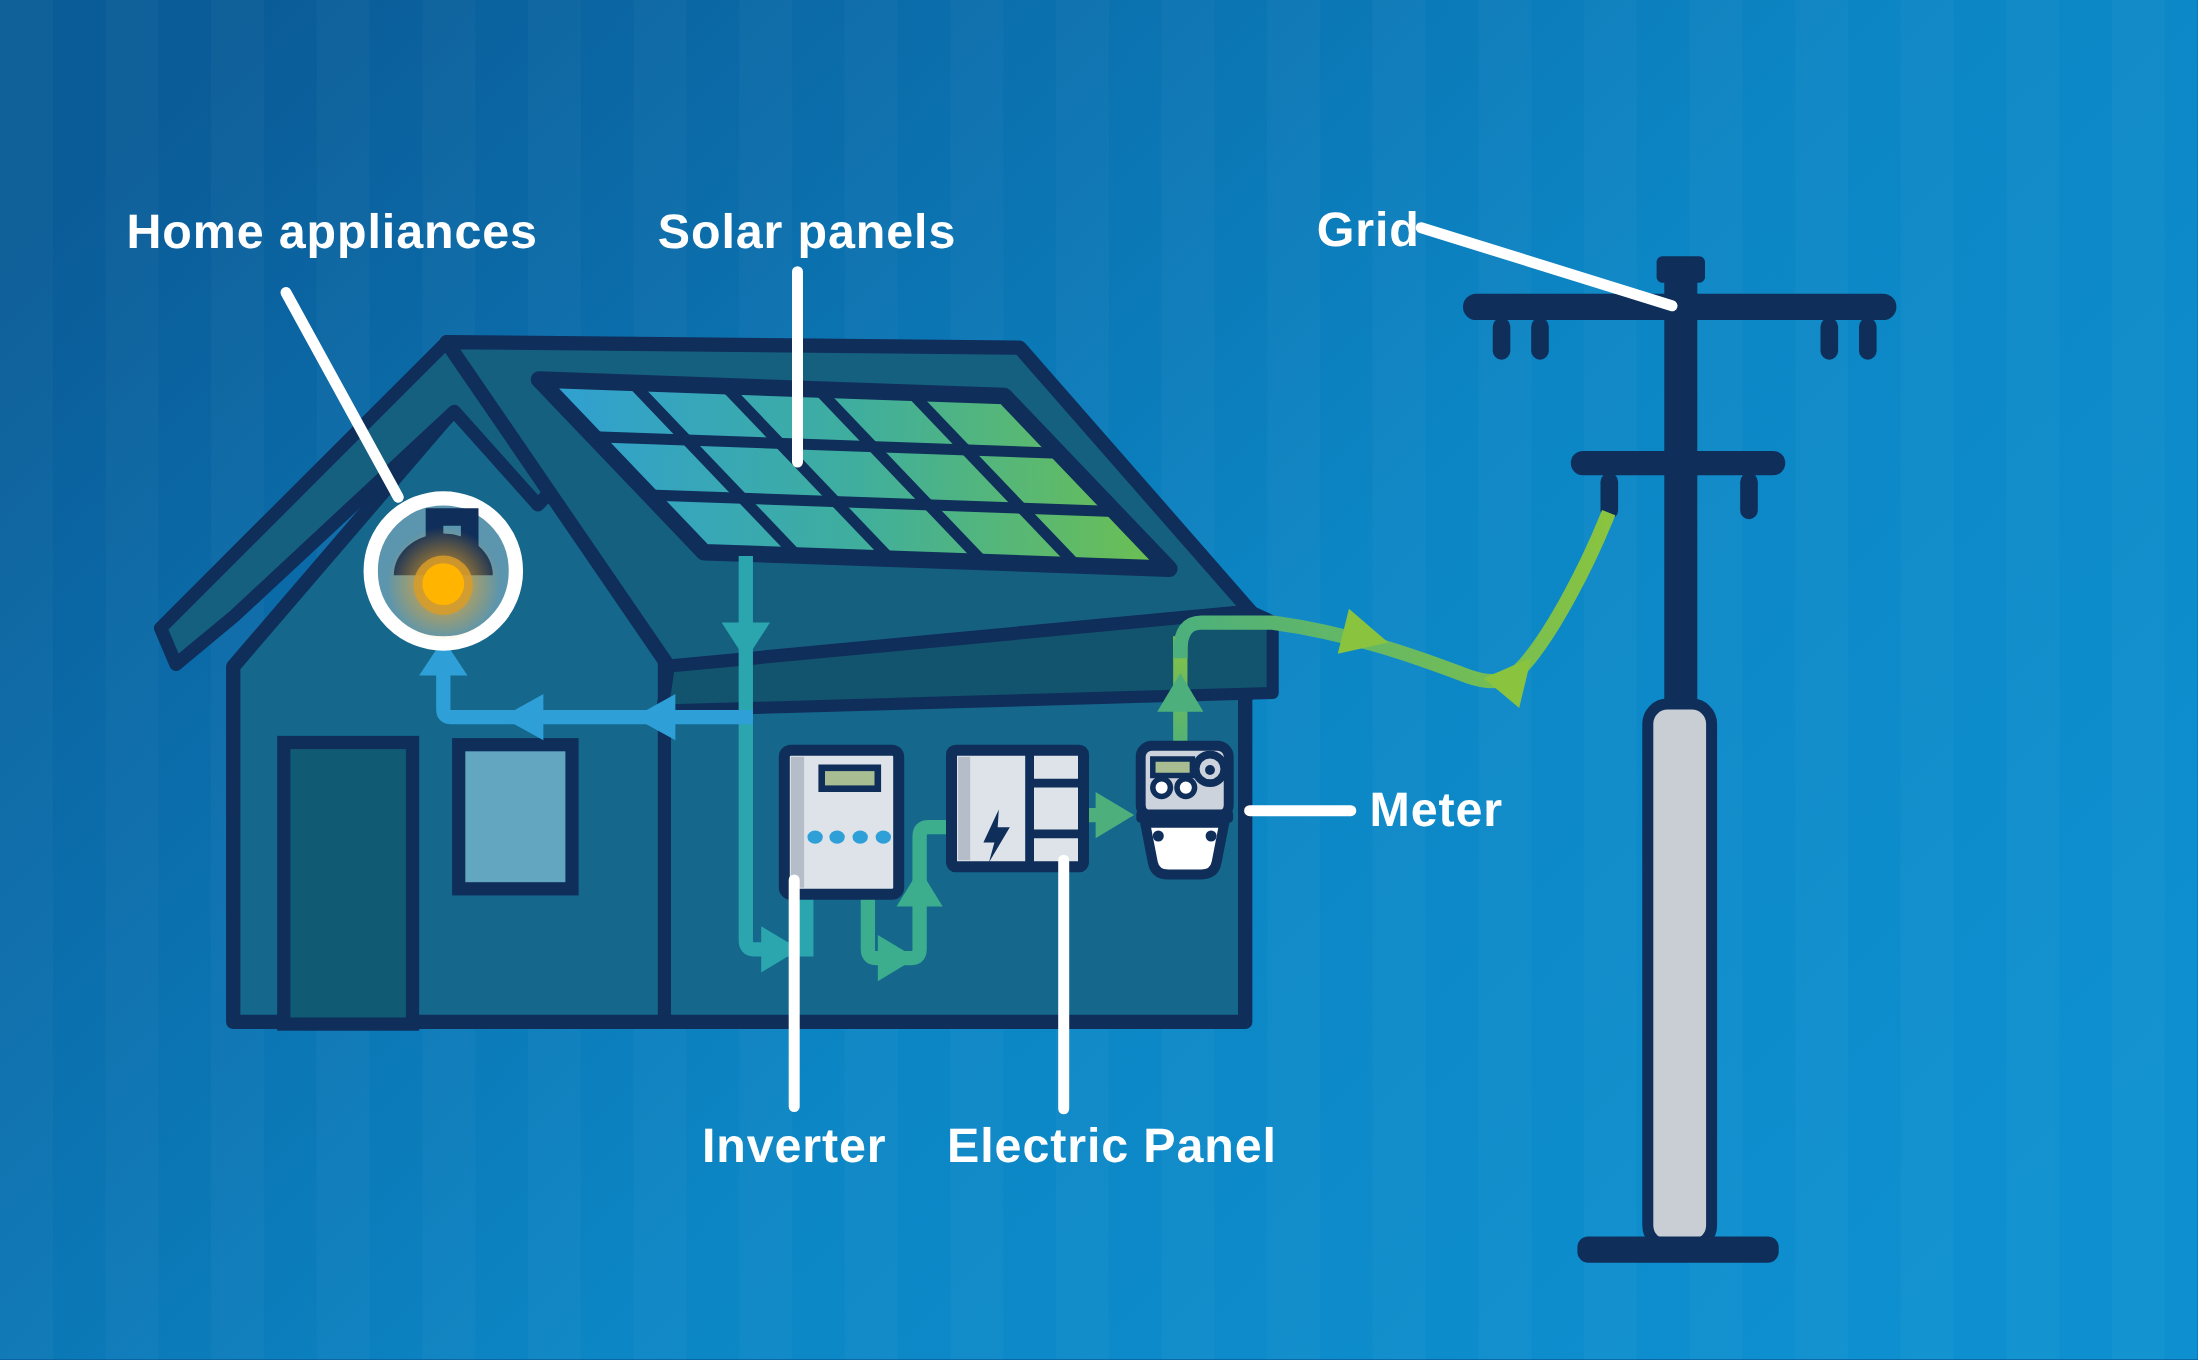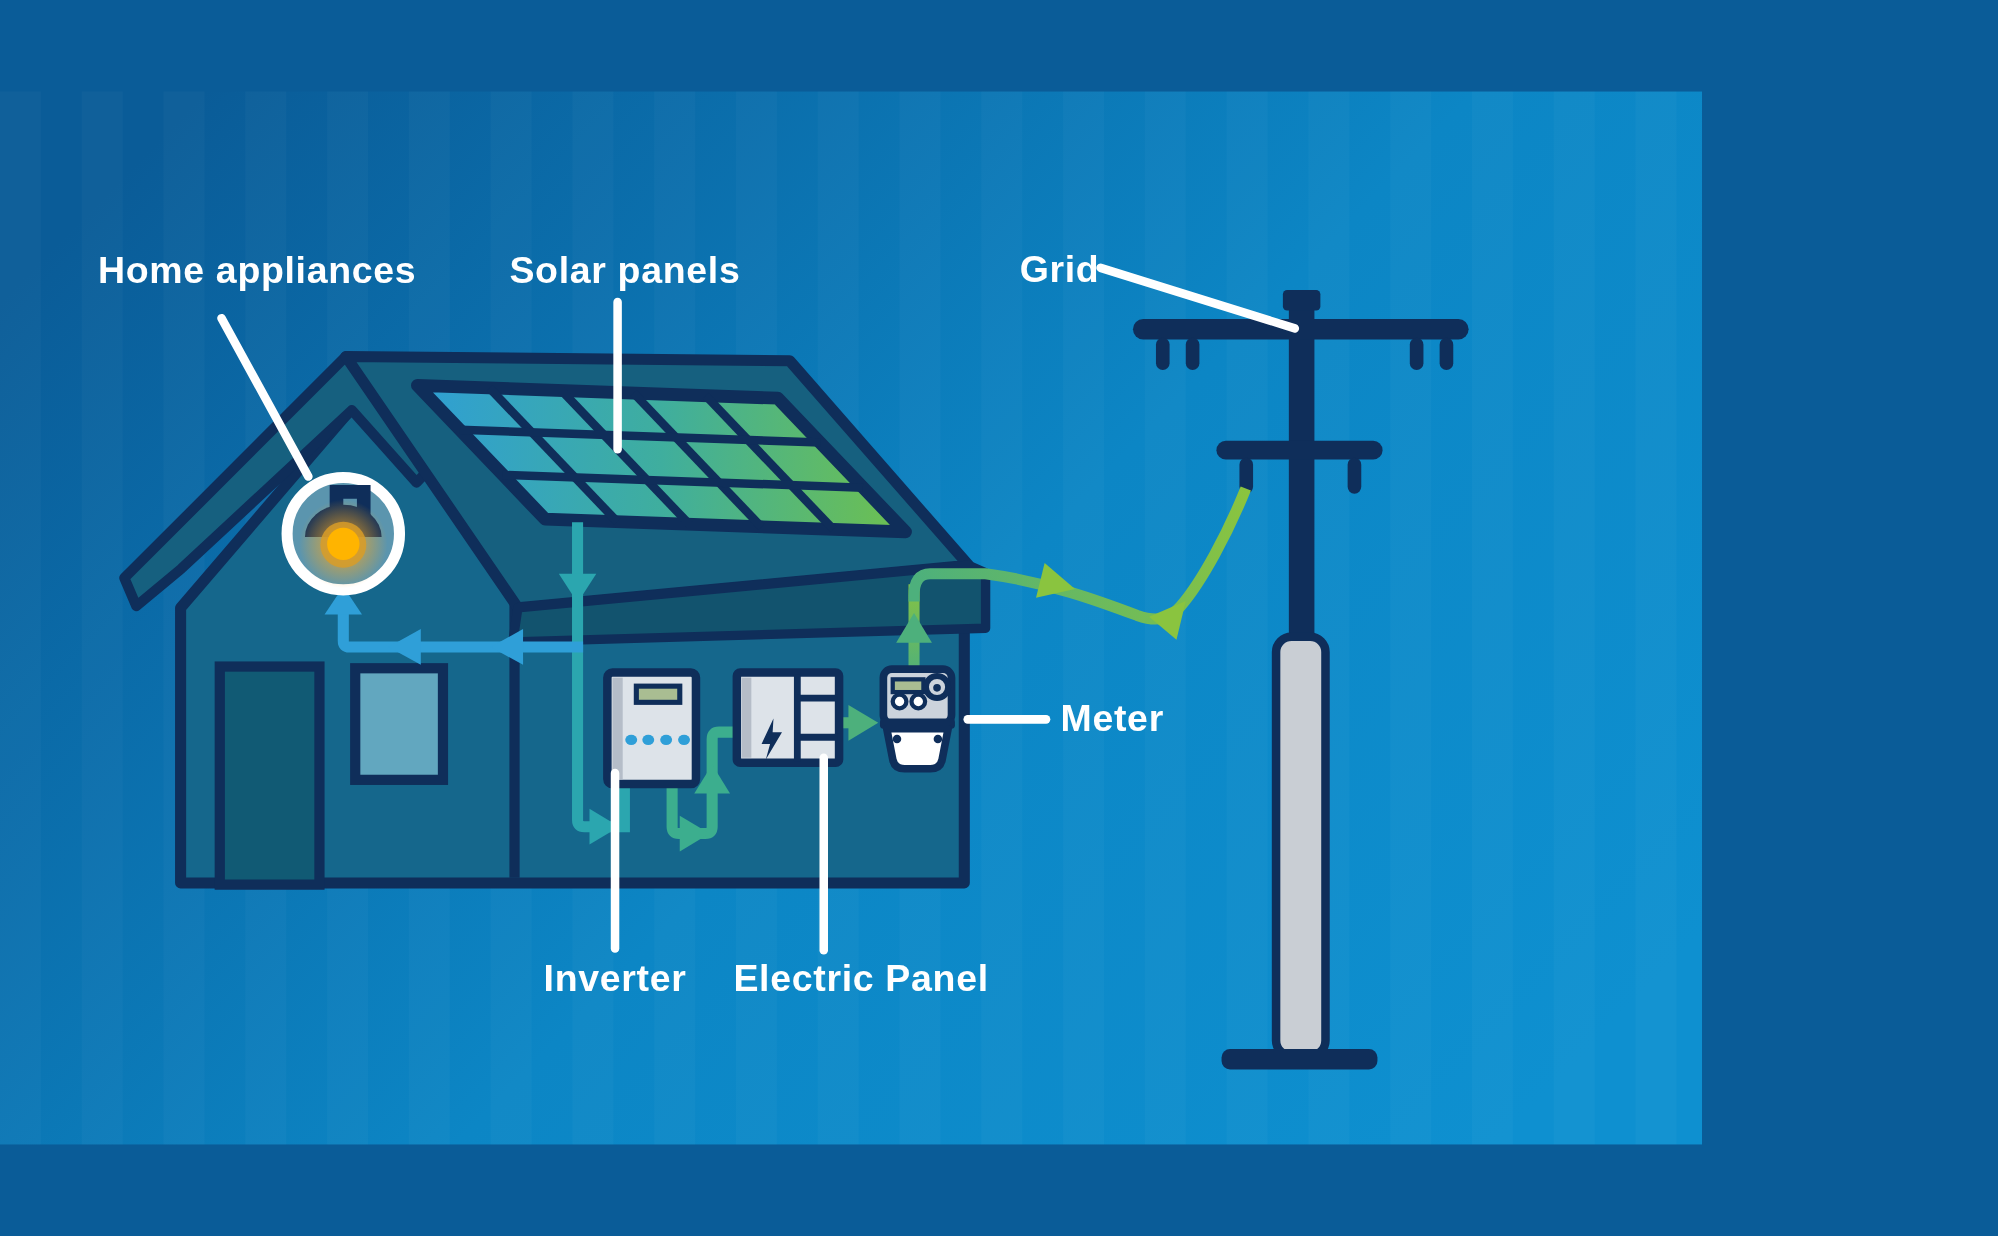--- a/index.html
+++ b/index.html
@@ -1,16 +1,16 @@
 <!DOCTYPE html>
 <html style="--navy: #0f2e5a; --wall: #15678c; --roof: #16607f; --fascia: #12536e; --door: #115a74; --window: #62a7bf; --bgLeft: #0a5c98; --bgMid: #0c86c5; --bgRight: #0e90d0; --panelBlue: #2f9fd4; --panelTeal: #3fae9e; --panelGreen: #6ec04f; --flowBlue: #2f9fd8; --flowTeal: #2ba6af; --flowSea: #3cae8e; --flowGreen: #4db07c; --flowLime: #8ac43f; --deviceBody: #dde3e9; --deviceStrip: #b5bdc8; --lcd: #a9bd92; --meterBody: #ccd3dc; --poleGray: #c9ced4; --glow: #f7a81f; --bulb: #ffb400; --white: #ffffff;"><head>
 <meta charset="utf-8">
 <style>
   html,body{margin:0;padding:0;background:#0a5c98;}
-  .stage{position:relative;width:1702px;height:1236px;overflow:hidden;
+  .stage{position:relative;width:1998px;height:1236px;overflow:hidden;
          font-family:"Liberation Sans",sans-serif;}
   svg{display:block;width:100%;height:100%;}
   .lbl{fill:var(--white);font-family:"Liberation Sans","DejaVu Sans",sans-serif;
        font-weight:700;font-size:44px;letter-spacing:0.8px;}
   .navy{fill:var(--navy);}
   .o-navy{stroke:var(--navy);}
   .callout{stroke:var(--white);stroke-width:10;stroke-linecap:round;fill:none;}
   .flow{fill:none;stroke-linecap:square;}
   stop.bg1{stop-color:var(--bgLeft);} stop.bg2{stop-color:var(--bgMid);} stop.bg3{stop-color:var(--bgRight);}
   stop.p1{stop-color:var(--panelBlue);} stop.p2{stop-color:var(--panelTeal);} stop.p3{stop-color:var(--panelGreen);}

